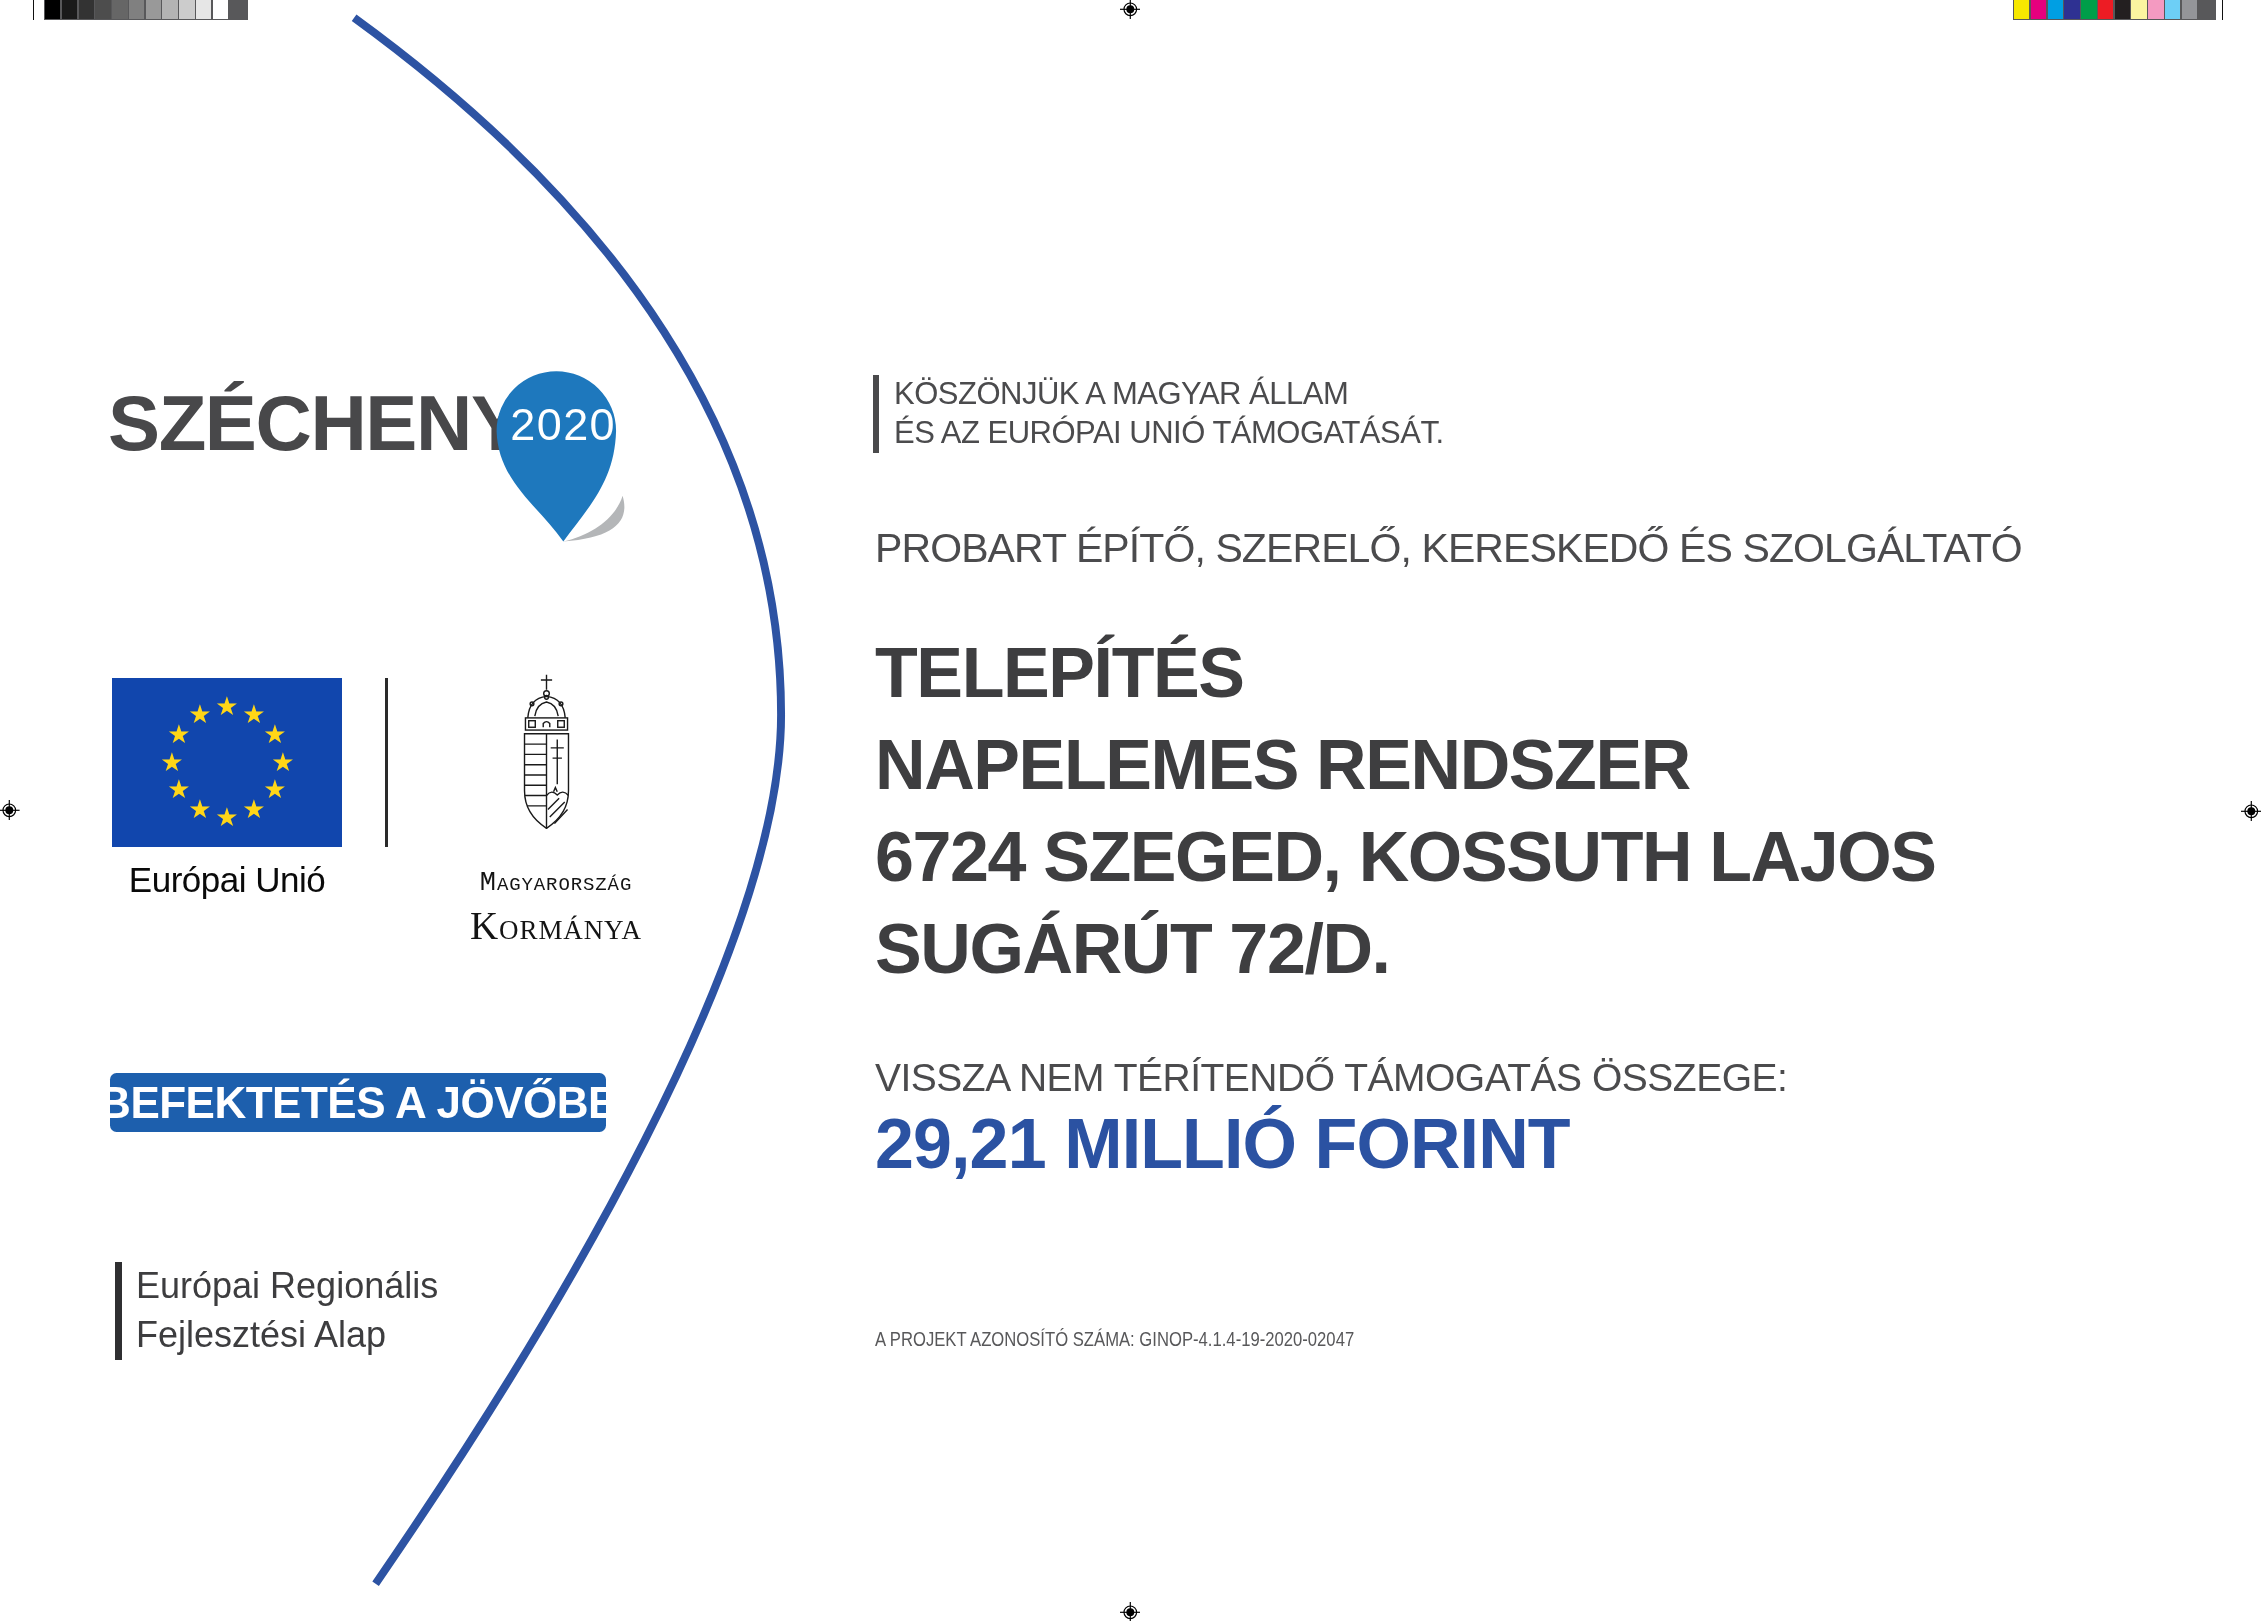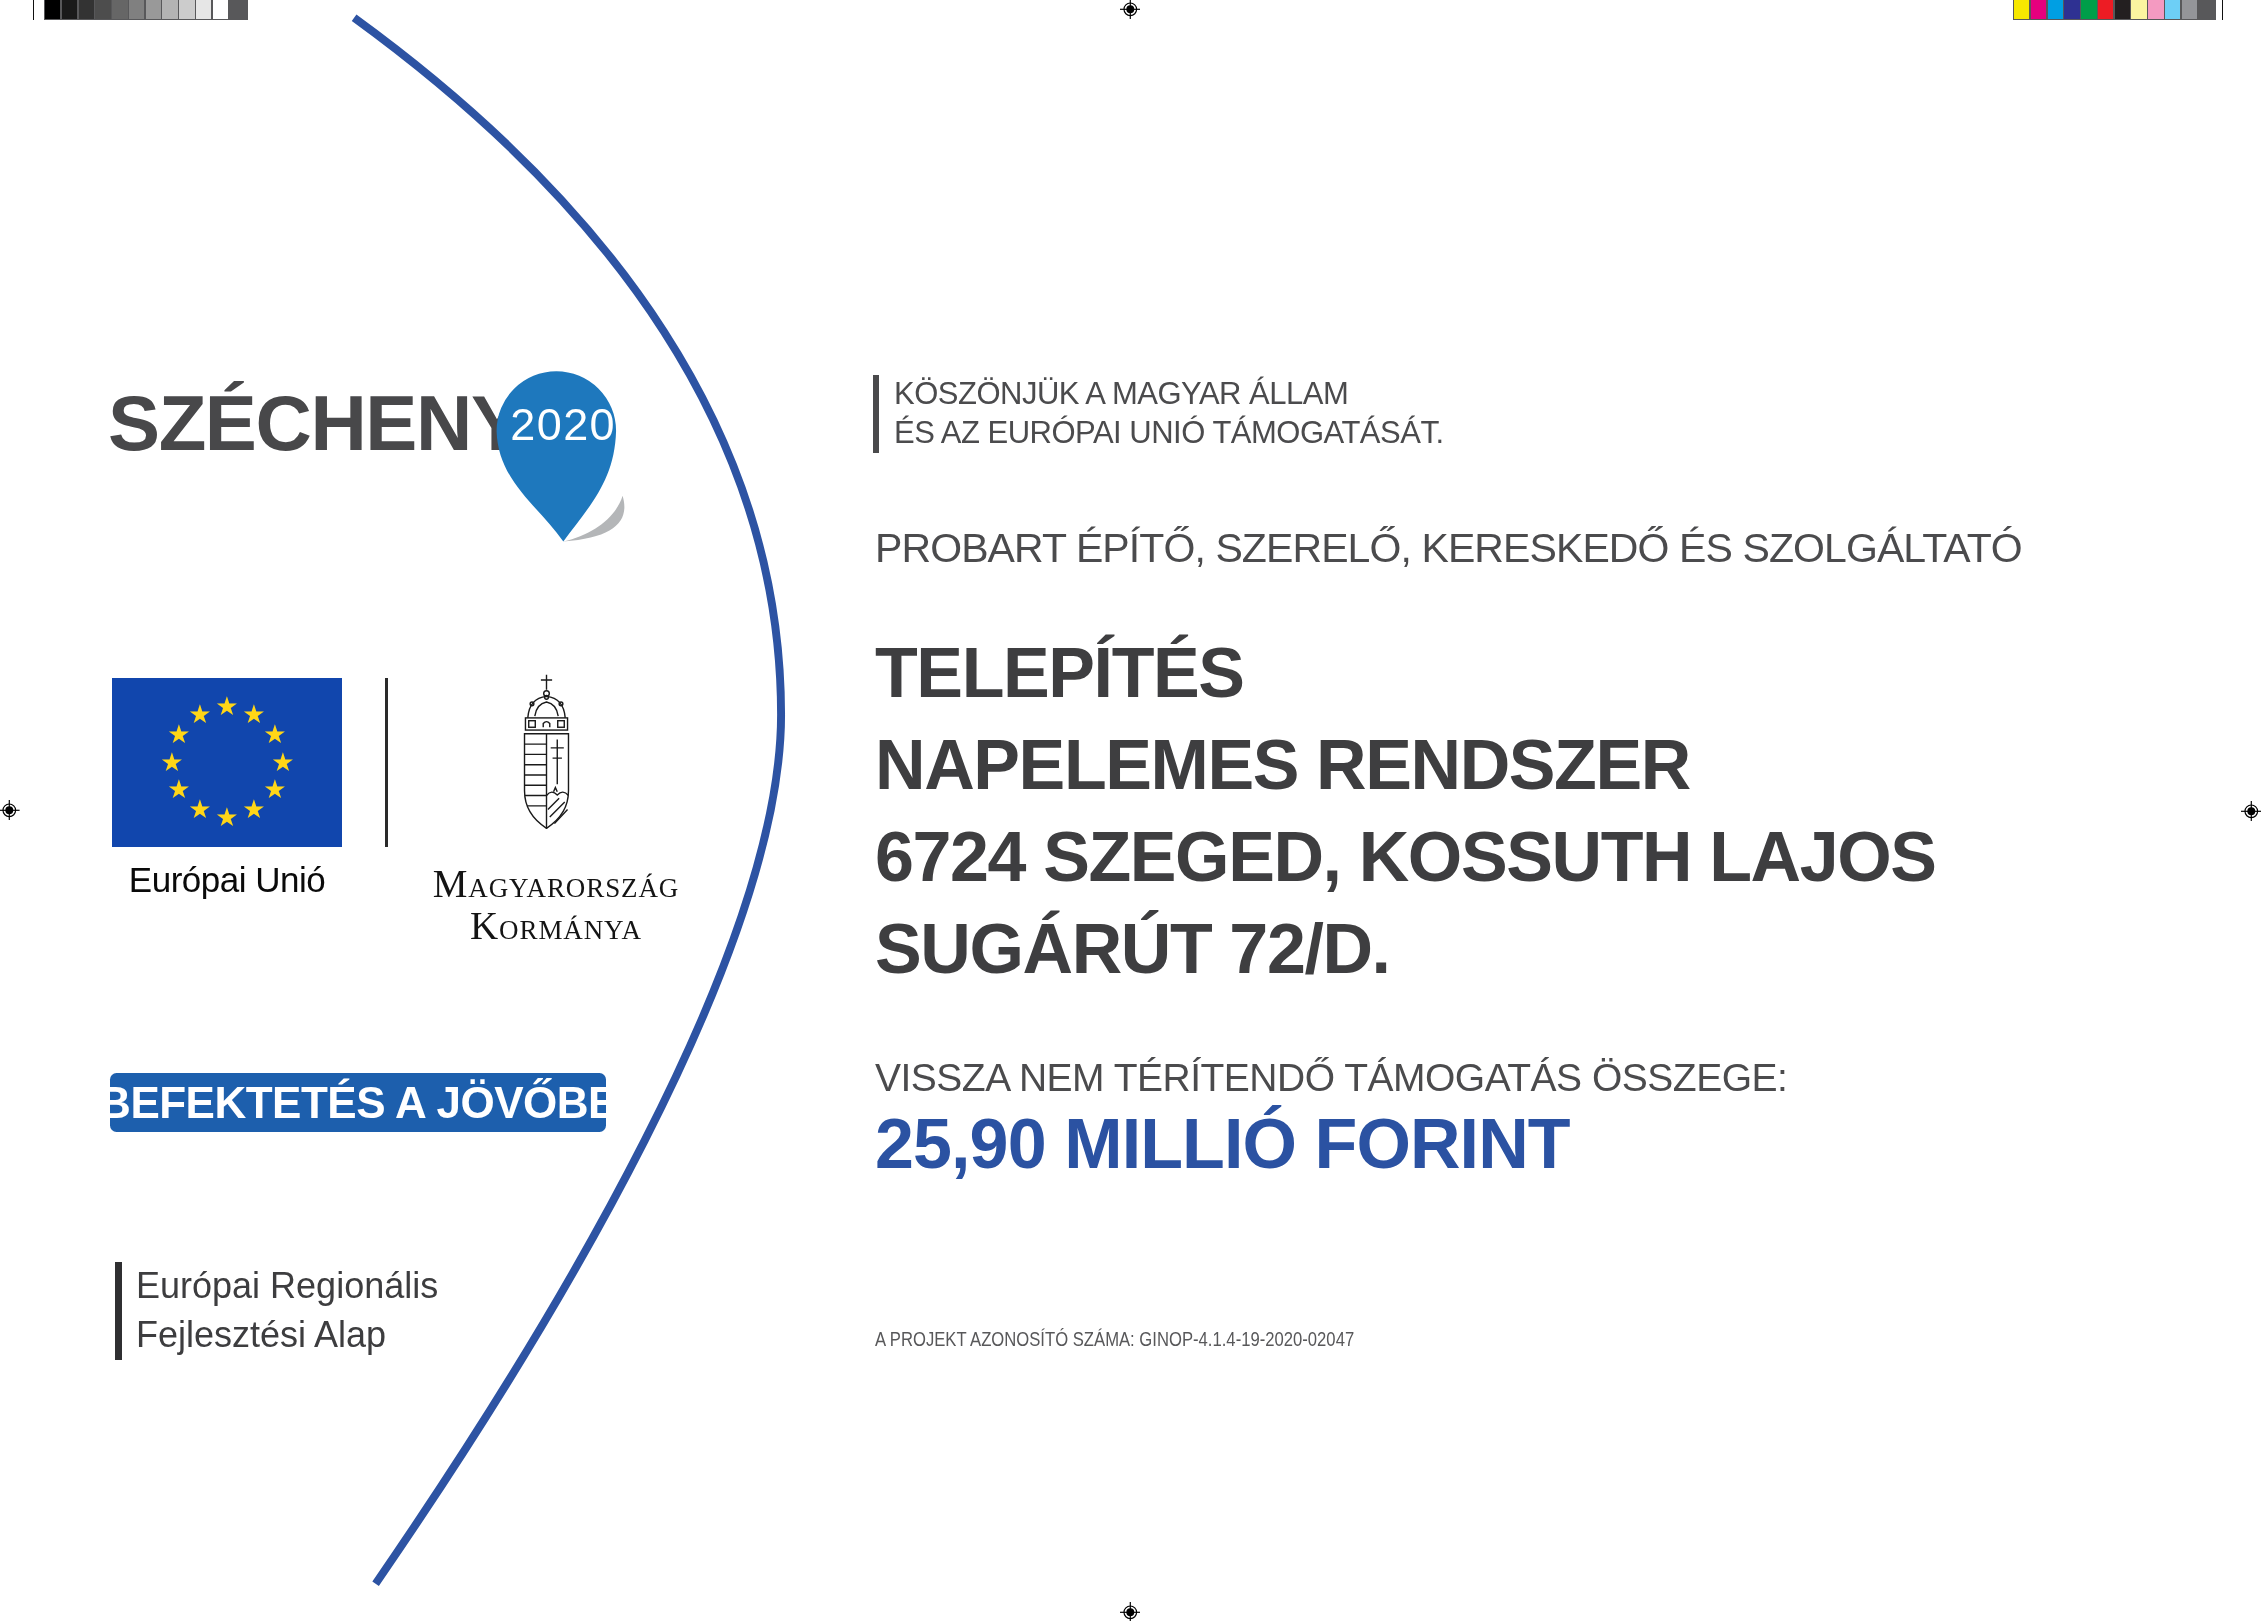--- a/index.html
+++ b/index.html
@@ -28,21 +28,21 @@
   #pin-year{left:496px;top:402px;width:120px;text-align:right;font-size:45px;line-height:45px;
             color:#ffffff;letter-spacing:1.4px;font-weight:normal;}
   #eu-flag{left:112px;top:678px;width:230px;height:169px;background:#1146ad;}
   .star{position:absolute;color:#ffd617;font-size:26px;line-height:26px;transform:translate(-50%,-52%);}
   #eu-label{left:112px;top:861px;width:230px;text-align:center;font-size:35px;line-height:38px;
             color:#0a0a0a;letter-spacing:-0.5px;}
   #flag-divider{left:385px;top:678px;width:2.8px;height:169px;background:#2a2a2a;}
   #coa{left:502px;top:673px;}
   #gov{left:411px;top:863px;width:290px;text-align:center;color:#141414;
        font-family:"Liberation Serif","DejaVu Serif",serif;font-variant:small-caps;}
-  #gov .l1{font-size:39px;line-height:41px;letter-spacing:0.9px;}
+  #gov .l1{font-size:27px;line-height:41px;letter-spacing:0.9px;font-family:Liberation Mono, monospace;}
   #gov .l2{font-size:39px;line-height:41px;letter-spacing:0.9px;margin-top:0.9px;}
   #badge{left:110px;top:1073px;width:496px;height:59px;background:#1d5fad;border-radius:6.5px;
          display:flex;align-items:center;justify-content:center;}
   #badge span{color:#fff;font-weight:bold;font-size:44px;letter-spacing:-0.5px;white-space:nowrap;}
   #erfa-bar{left:115px;top:1262px;width:6.5px;height:98px;background:#2f2f31;}
   #erfa{left:136px;top:1261px;font-size:36px;line-height:49px;color:#3d3d3f;white-space:nowrap;}
 
   
   #thanks-bar{left:873px;top:375px;width:5.6px;height:78px;background:#4a4a4c;}
   #thanks{left:894px;top:374px;font-size:31px;line-height:39px;color:#4b4b4d;
@@ -201,16 +201,16 @@
 </div>
 
 <div id="title" class="abs">
   <div>TELEPÍTÉS</div>
   <div>NAPELEMES RENDSZER</div>
   <div>6724 SZEGED, KOSSUTH LAJOS</div>
   <div>SUGÁRÚT 72/D.</div>
 </div>
 
 <div id="grant-label" class="abs">VISSZA NEM TÉRÍTENDŐ TÁMOGATÁS ÖSSZEGE:</div>
-<div id="grant-amount" class="abs">25,90 MILLIÓ FORINT</div>
+<div id="grant-amount" class="abs">29,21 MILLIÓ FORINT</div>
 
 <div id="project-id" class="abs">A PROJEKT AZONOSÍTÓ SZÁMA: GINOP-4.1.4-19-2020-02047</div>
 
 
 </body></html>

